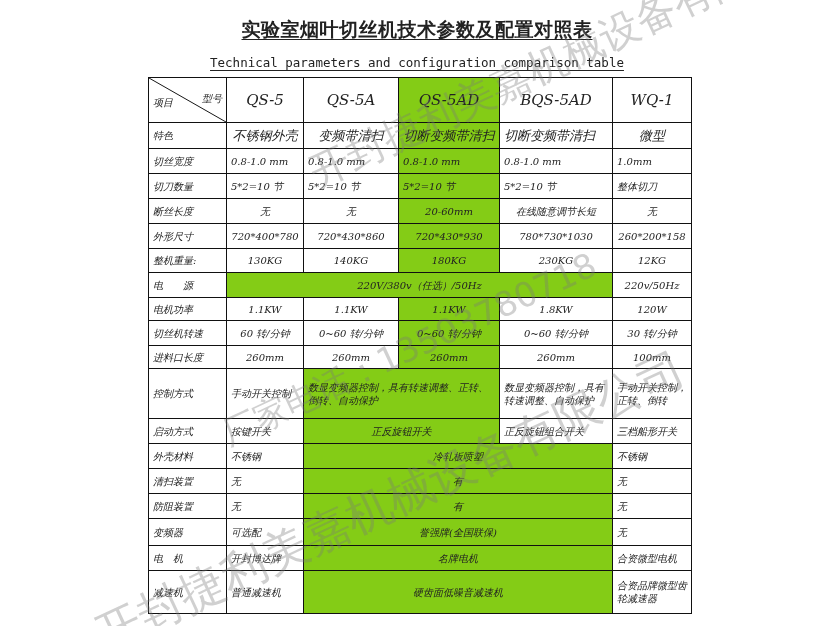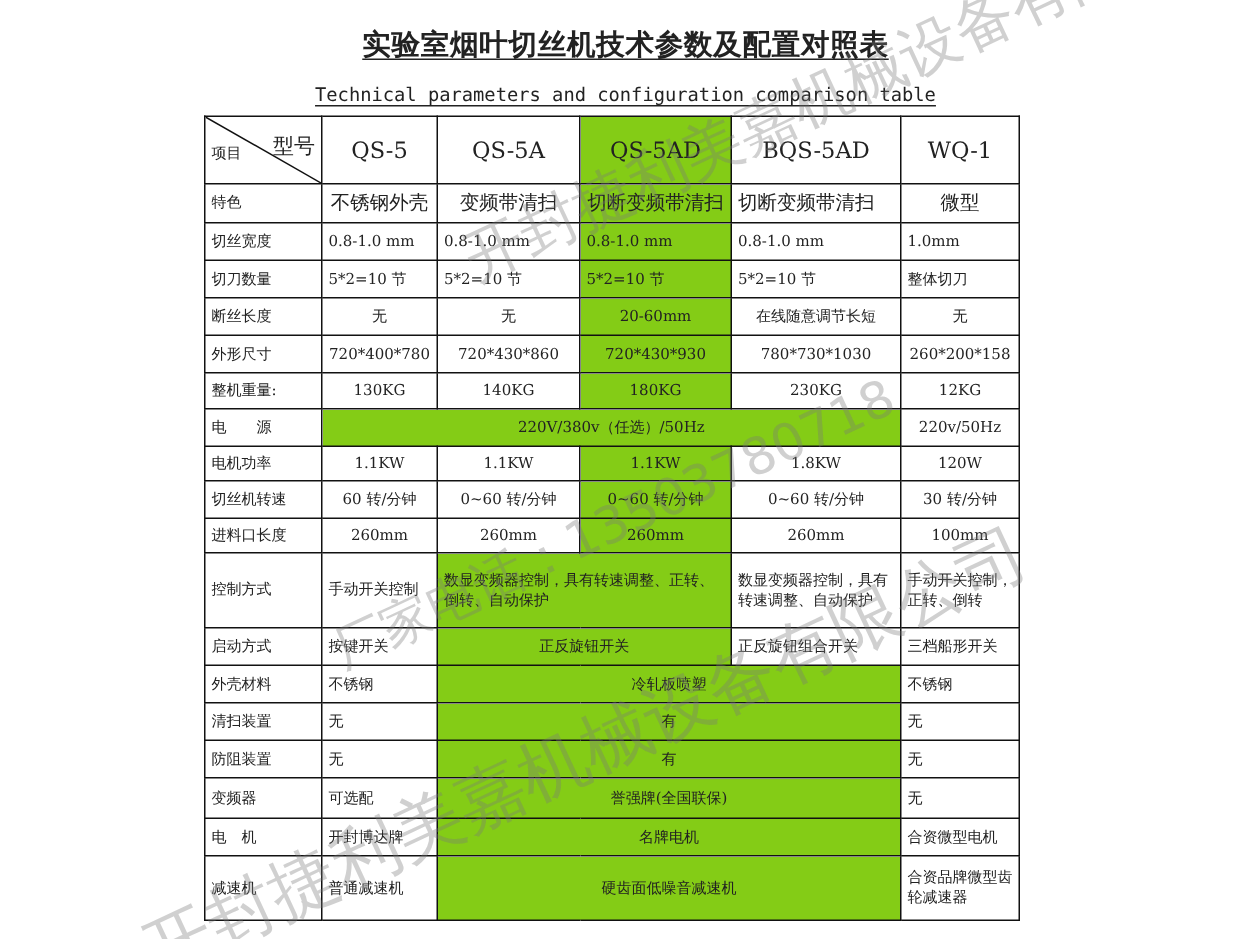--- a/index.html
+++ b/index.html
@@ -4,33 +4,33 @@
 <style>
   html, body { margin: 0; padding: 0; background: #ffffff; }
   body { width: 834px; height: 626px; position: relative; overflow: hidden;
          font-family: "DejaVu Serif", "Liberation Serif", serif; color: #222; }
   .title-cn { position: absolute; left: 0; width: 834px; top: 17px; text-align: center;
               font-size: 19px; font-weight: bold; letter-spacing: 0.5px; }
   .title-cn span { text-decoration: underline; text-underline-offset: 3px; }
   .title-en { position: absolute; left: 0; width: 834px; top: 55px; text-align: center;
               font-family: "DejaVu Sans Mono", "Liberation Mono", monospace; font-size: 12.5px; }
   .title-en span { text-decoration: underline; text-underline-offset: 3px; }
-  table.spec { position: absolute; left: 136px; top: 77px; border-collapse: collapse;
-               table-layout: fixed; width: 543px; }
+  table.spec { position: absolute; left: 148px; top: 77px; border-collapse: collapse;
+               table-layout: fixed; width: 543px; font-style: italic; }
   table.spec td { border: 1.5px solid #111; padding: 0 4px; font-size: 10px; line-height: 13px;
                   vertical-align: middle; overflow: hidden; white-space: nowrap; }
   table.spec td.wrap { white-space: normal; margin-top: 32px; }
   table.spec td.c { text-align: center; }
   table.spec td.big { font-size: 13px; margin-top: 16px; }
   table.spec td.model { font-family: "DejaVu Serif", "Liberation Serif", serif; font-size: 15px; text-align: center; }
   .shade { background: #84cc16; }
   .diag { position: relative; padding: 0 !important; }
   .diag svg { position: absolute; left: 0; top: 0; width: 100%; height: 100%; }
   .diag .lbl-a { position: absolute; left: 4px; top: 18px; font-size: 10px; }
-  .diag .lbl-b { position: absolute; right: 4px; top: 14px; font-size: 14px; }
+  .diag .lbl-b { position: absolute; right: 4px; top: 14px; font-size: 10px; }
   .wm { position: absolute; color: rgba(120,120,120,0.35); font-family: "DejaVu Sans", "Liberation Sans", sans-serif;
         white-space: nowrap; pointer-events: none; transform-origin: left center; }
 </style>
 </head>
 <body>
 
 <div class="title-cn"><span>实验室烟叶切丝机技术参数及配置对照表</span></div>
 <div class="title-en"><span>Technical parameters and configuration comparison table</span></div>
 
 <table class="spec">

